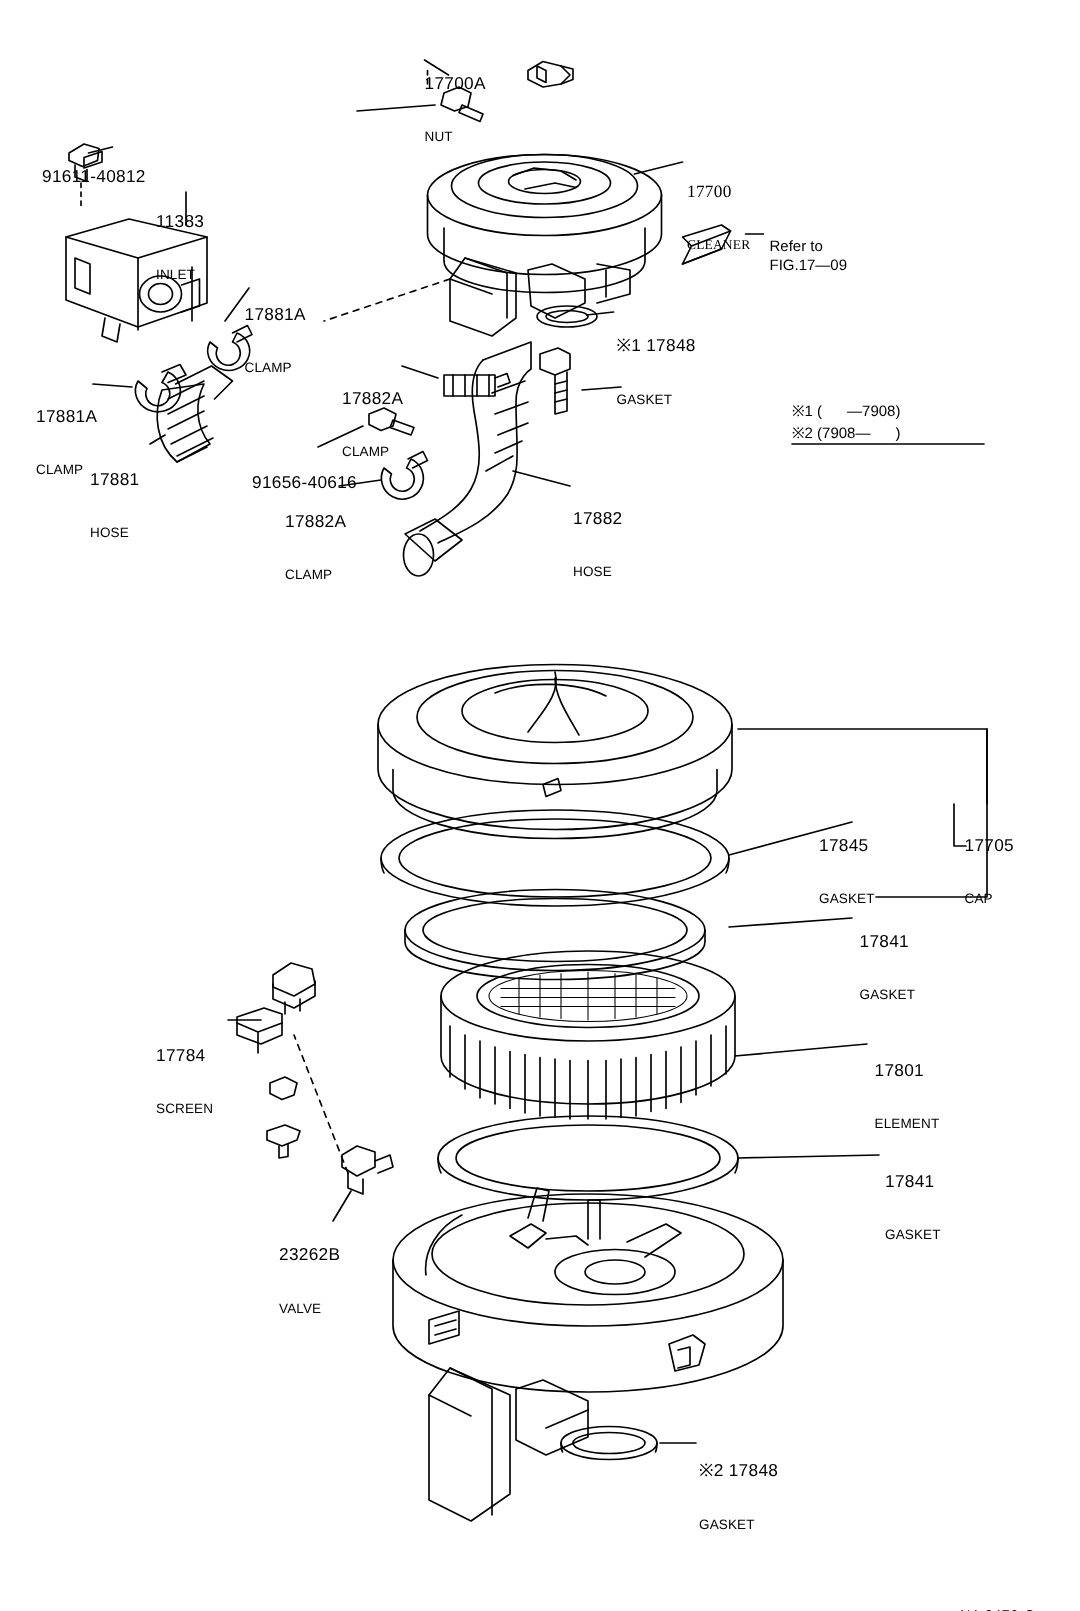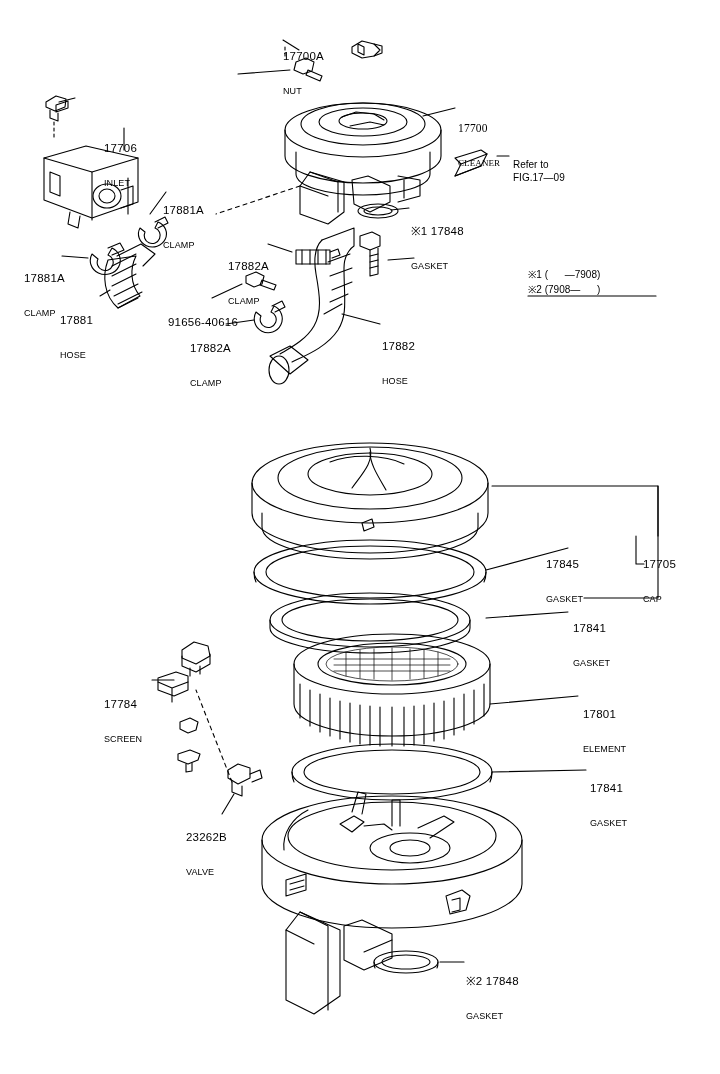--- a/index.html
+++ b/index.html
@@ -302,23 +302,26 @@
     <span class="pn">17700A</span>
     <span class="nm">NUT</span>
   </div>
 
 
   <div class="lbl" style="left:458px; top:100px;font-family:Liberation Serif, serif;">
     <span class="pn">17700</span>
     <span class="nm">CLEANER</span>
   </div>
 
+  <div class="lbl" style="left:28px; top:90px;">
+    <span class="pn">91611-40812</span>
+  </div>
 
   <div class="lbl" style="left:104px; top:120px;">
-    <span class="pn">17706</span>
+    <span class="pn">11383</span>
     <span class="nm">INLET</span>
   </div>
 
   <div class="lbl" style="left:163px; top:182px;">
     <span class="pn">17881A</span>
     <span class="nm">CLAMP</span>
   </div>
 
   <div class="lbl" style="left:411px; top:203px;">
     <span class="pn">※1 17848</span>

